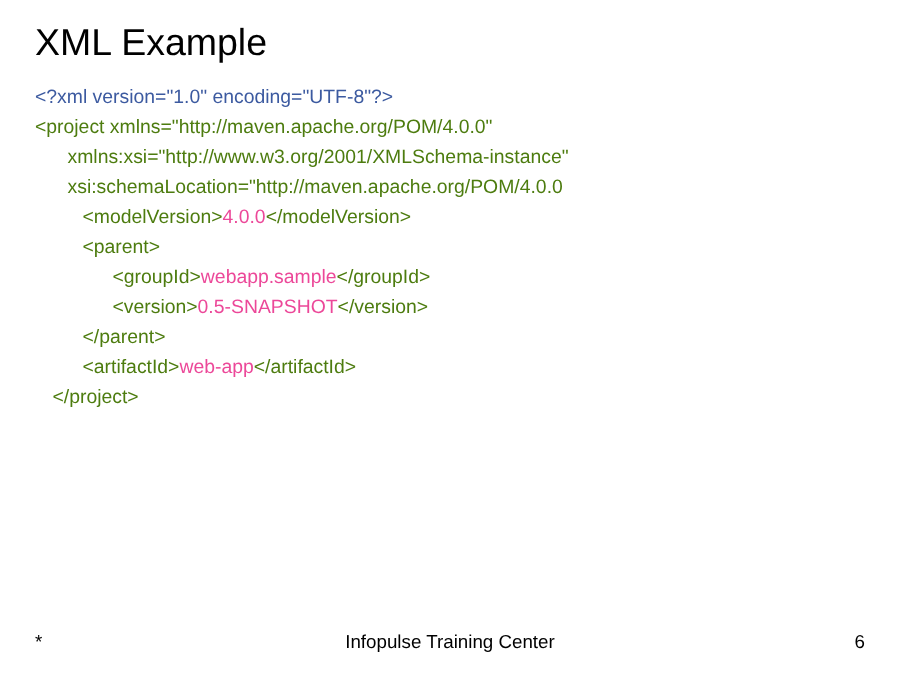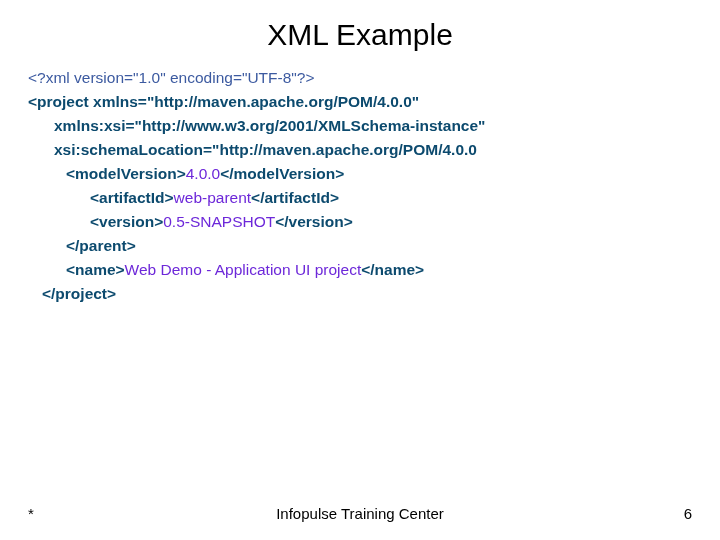--- a/index.html
+++ b/index.html
@@ -13,37 +13,37 @@
     box-sizing: border-box;
   }
   .slide {
     width: 100%;
     height: 100%;
     padding: 18px 28px 0 28px;
     box-sizing: border-box;
     position: relative;
   }
   .title {
-    text-align: center;
+    text-align: left;
     font-size: 30px;
     color: #000;
     margin: 0 0 14px 0;
     font-weight: normal;
   }
   .code {
     font-size: 15.5px;
     line-height: 1.55;
     color: #000;
   }
   .code div {
     white-space: pre;
   }
   .blue { color: #3c5aa0; }
-  .green { color: #0c4a6e; font-weight: bold; }
-  .maroon { color: #6d28d9; }
+  .green { color: #4d7c0f; }
+  .maroon { color: #ec4899; }
   .i0 { padding-left: 0; }
   .i1 { padding-left: 26px; }
   .i2 { padding-left: 38px; }
   .i3 { padding-left: 62px; }
   .footer {
     position: absolute;
     bottom: 18px;
     left: 0;
     width: 100%;
     padding: 0 28px;
@@ -60,24 +60,25 @@
 
 <div class="slide">
   <h1 class="title">XML Example</h1>
 
   <div class="code">
     <div class="i0 blue">&lt;?xml version="1.0" encoding="UTF-8"?&gt;</div>
     <div class="i0 green">&lt;project xmlns="http://maven.apache.org/POM/4.0.0"</div>
     <div class="i1 green">xmlns:xsi="http://www.w3.org/2001/XMLSchema-instance"</div>
     <div class="i1 green">xsi:schemaLocation="http://maven.apache.org/POM/4.0.0</div>
     <div class="i2"><span class="green">&lt;modelVersion&gt;</span><span class="maroon">4.0.0</span><span class="green">&lt;/modelVersion&gt;</span></div>
-    <div class="i3"><span class="green">&lt;artifactId&gt;</span><span class="maroon">web-parent</span><span class="green">&lt;/artifactId&gt;</span></div>
+    <div class="i2 green">&lt;parent&gt;</div>
+    <div class="i3"><span class="green">&lt;groupId&gt;</span><span class="maroon">webapp.sample</span><span class="green">&lt;/groupId&gt;</span></div>
     <div class="i3"><span class="green">&lt;version&gt;</span><span class="maroon">0.5-SNAPSHOT</span><span class="green">&lt;/version&gt;</span></div>
     <div class="i2 green">&lt;/parent&gt;</div>
-    <div class="i2"><span class="green">&lt;name&gt;</span><span class="maroon">Web Demo - Application UI project</span><span class="green">&lt;/name&gt;</span></div>
+    <div class="i2"><span class="green">&lt;artifactId&gt;</span><span class="maroon">web-app</span><span class="green">&lt;/artifactId&gt;</span></div>
     <div class="green" style="padding-left:14px">&lt;/project&gt;</div>
   </div>
 
   <div class="footer">
     <span class="footer-left">*</span>
     <div class="footer-center">Infopulse Training Center</div>
     <span class="footer-right">6</span>
   </div>
 </div>
 

